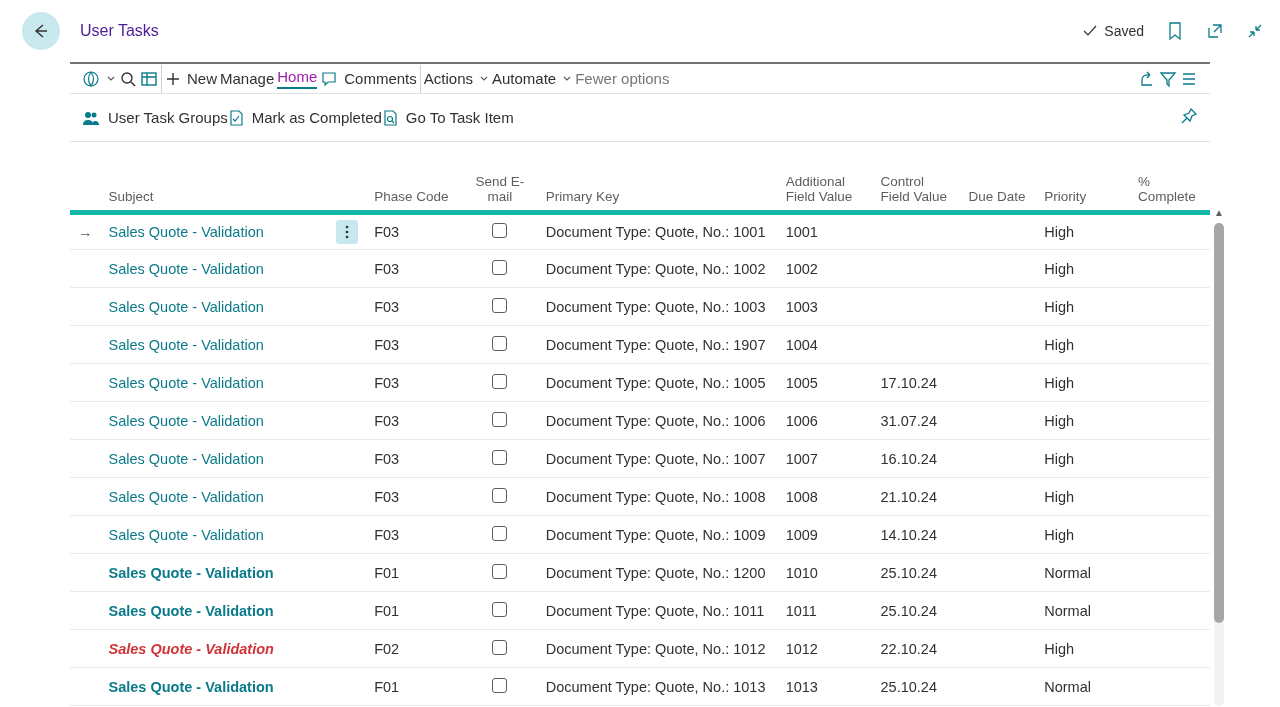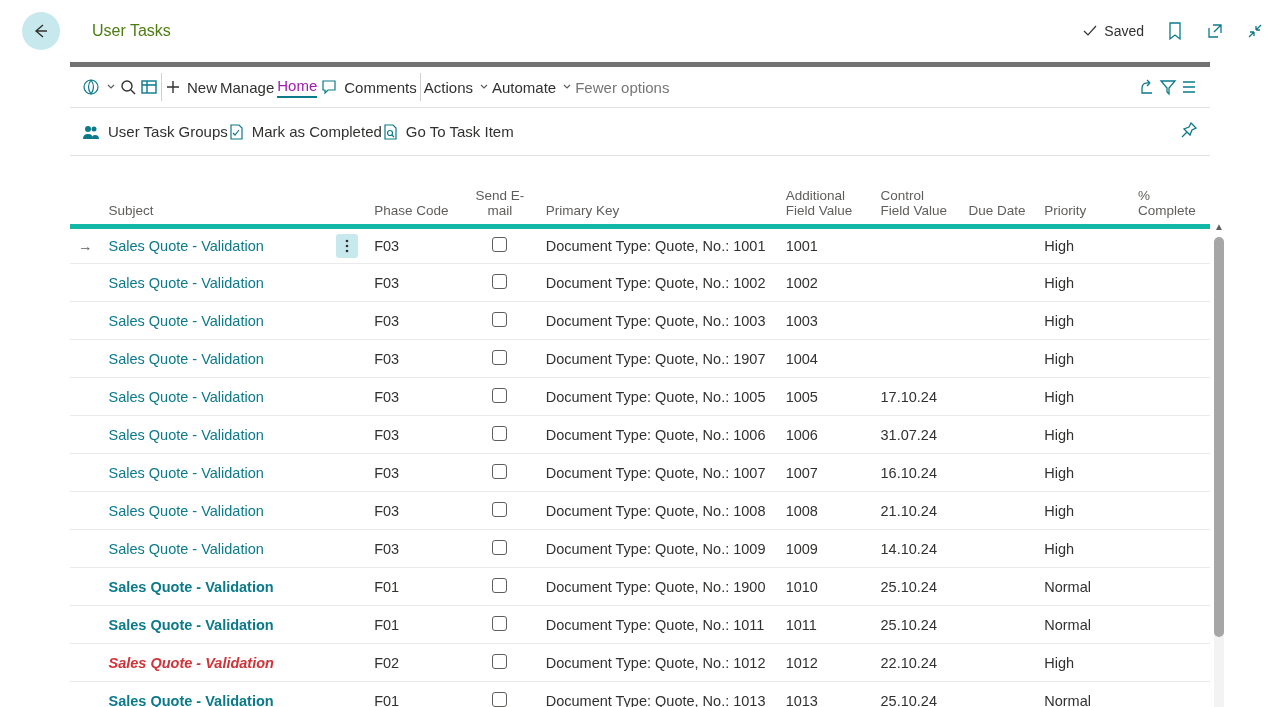--- a/index.html
+++ b/index.html
@@ -24,36 +24,36 @@
     border-radius: 50%;
     background: #c7e8ed;
     display: flex;
     align-items: center;
     justify-content: center;
     cursor: pointer;
     margin-left: 6px;
   }
   .page-title {
     font-size: 16px;
-    color: #4d7c0f;
-    margin-left: 18px;
+    color: #4c1d95;
+    margin-left: 6px;
   }
   .top-right {
     margin-left: auto;
     display:flex;
     align-items:center;
     gap: 22px;
   }
  .saved-indicator { display:flex; align-items:center; gap:6px; color:#323130; }
   .icon-btn { display:flex; align-items:center; justify-content:center; cursor:pointer; color:#0b7a8a; }
   .command-bar {
-    height: 46px;
+    height: 32px;
     margin: 0 auto;
     width: 1140px;
-    border-top: 5px solid #737373;
+    border-top: 2px solid #737373;
     border-bottom: 1px solid #e1e1e1;
     display:flex;
     align-items:center;
     padding: 0 12px;
     gap: 3px;
   }
   .cmd-item { display:flex; align-items:center; gap:6px; color:#323130; cursor:pointer; font-size:15px; }
   .cmd-item.home { color:#a21caf; border-bottom:2px solid #0b7a8a; padding-bottom:2px; }
   .cmd-item.fewer { color:#767676; }
   .vsep { width:1px; height:28px; background:#d0d0d0; }
@@ -409,21 +409,21 @@
           <td></td>
           <td>High</td>
           <td></td>
         </tr>
         <tr class="bold">
           <td class="row-arrow-cell"></td>
           <td class="subject"><a>Sales Quote - Validation</a></td>
           <td class="row-menu-cell"><span class="row-menu-btn"></span></td>
           <td>F01</td>
           <td style="text-align:center"><span class="chkbox"></span></td>
-          <td>Document Type: Quote, No.: 1900</td>
+          <td>Document Type: Quote, No.: 1200</td>
           <td>1010</td>
           <td>25.10.24</td>
           <td></td>
           <td>Normal</td>
           <td></td>
         </tr>
         <tr class="bold">
           <td class="row-arrow-cell"></td>
           <td class="subject"><a>Sales Quote - Validation</a></td>
           <td class="row-menu-cell"><span class="row-menu-btn"></span></td>

